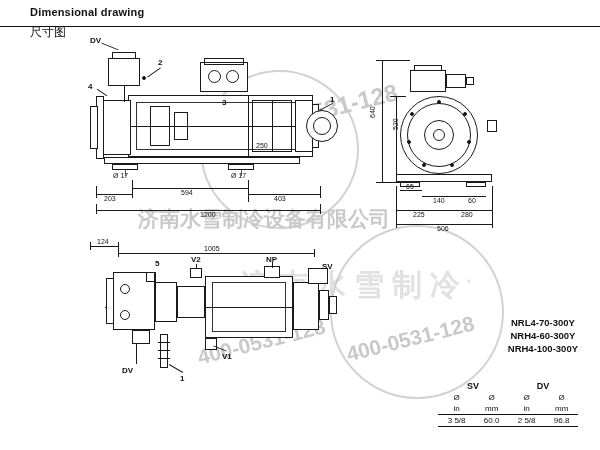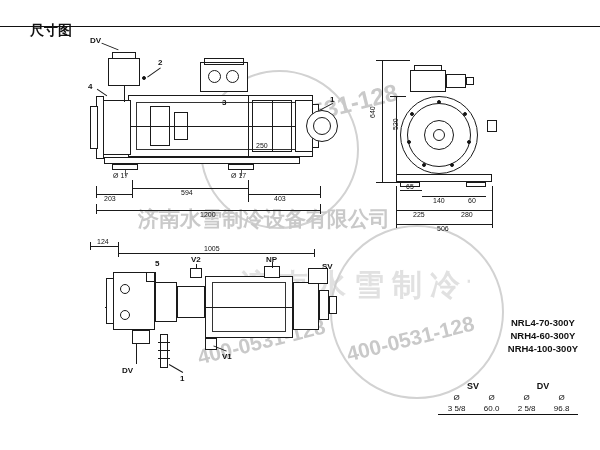--- a/index.html
+++ b/index.html
@@ -9,21 +9,21 @@
     font-family:"Liberation Sans", sans-serif;
     color:#111;
     position:relative;
     overflow:hidden;
   }
   .page { position:absolute; left:0; top:0; width:600px; height:450px; }
 
   
   .hdr { position:absolute; left:30px; top:6px; }
   .hdr .t1 { font-size:11px; font-weight:bold; letter-spacing:0.2px; }
-  .hdr .t2 { font-size:14px; font-weight:bold; margin-top:16px; }
+  .hdr .t2 { font-size:12px; font-weight:normal; margin-top:6px; }
   .hdr-rule { position:absolute; left:0px; top:26px; width:600px; height:1px; background:#111; }
 
   
   .wm { position:absolute; pointer-events:none; }
   .wm-txt {
     color:#c9c9c9; font-weight:bold; white-space:nowrap;
     font-family:"Liberation Sans", sans-serif;
   }
   .wm-ring {
     position:absolute; border:2px solid #d2d2d2; border-radius:50%;
@@ -50,20 +50,21 @@
   .vt-head td { font-weight:bold; font-size:9px; }
   .vt-sub td { font-weight:bold; font-size:8.5px; }
   .vt-rule-bot td { border-bottom:1px solid #111; }
 </style>
 </head>
 <body>
 
 <div class="page">
 
   <div class="hdr">
+    <div class="t1">Dimensional drawing</div>
     <div class="t2">尺寸图</div>
   </div>
   <div class="hdr-rule"></div>
 
   <div class="wm">
     <div class="wm-ring" style="left:200px; top:70px; width:155px; height:155px;"></div>
     <div class="wm-ring" style="left:330px; top:225px; width:170px; height:170px;"></div>
 
     <div class="wm-txt" style="position:absolute; left:250px; top:96px; font-size:24px; transform:rotate(-14deg);">400-0531-128</div>
     <div class="wm-txt" style="position:absolute; left:196px; top:330px; font-size:21px; transform:rotate(-14deg);">400-0531-128</div>
@@ -264,20 +265,26 @@
         <td colspan="2">SV</td>
         <td colspan="2">DV</td>
       </tr>
       <tr>
         <td>Ø</td>
         <td>Ø</td>
         <td>Ø</td>
         <td>Ø</td>
       </tr>
       <tr class="vt-rule-bot">
+        <td>in</td>
+        <td>mm</td>
+        <td>in</td>
+        <td>mm</td>
+      </tr>
+      <tr class="vt-rule-bot">
         <td>3 5/8</td>
         <td>60.0</td>
         <td>2 5/8</td>
         <td>96.8</td>
       </tr>
     </tbody>
       </table>
   </div>
 
 </div>

